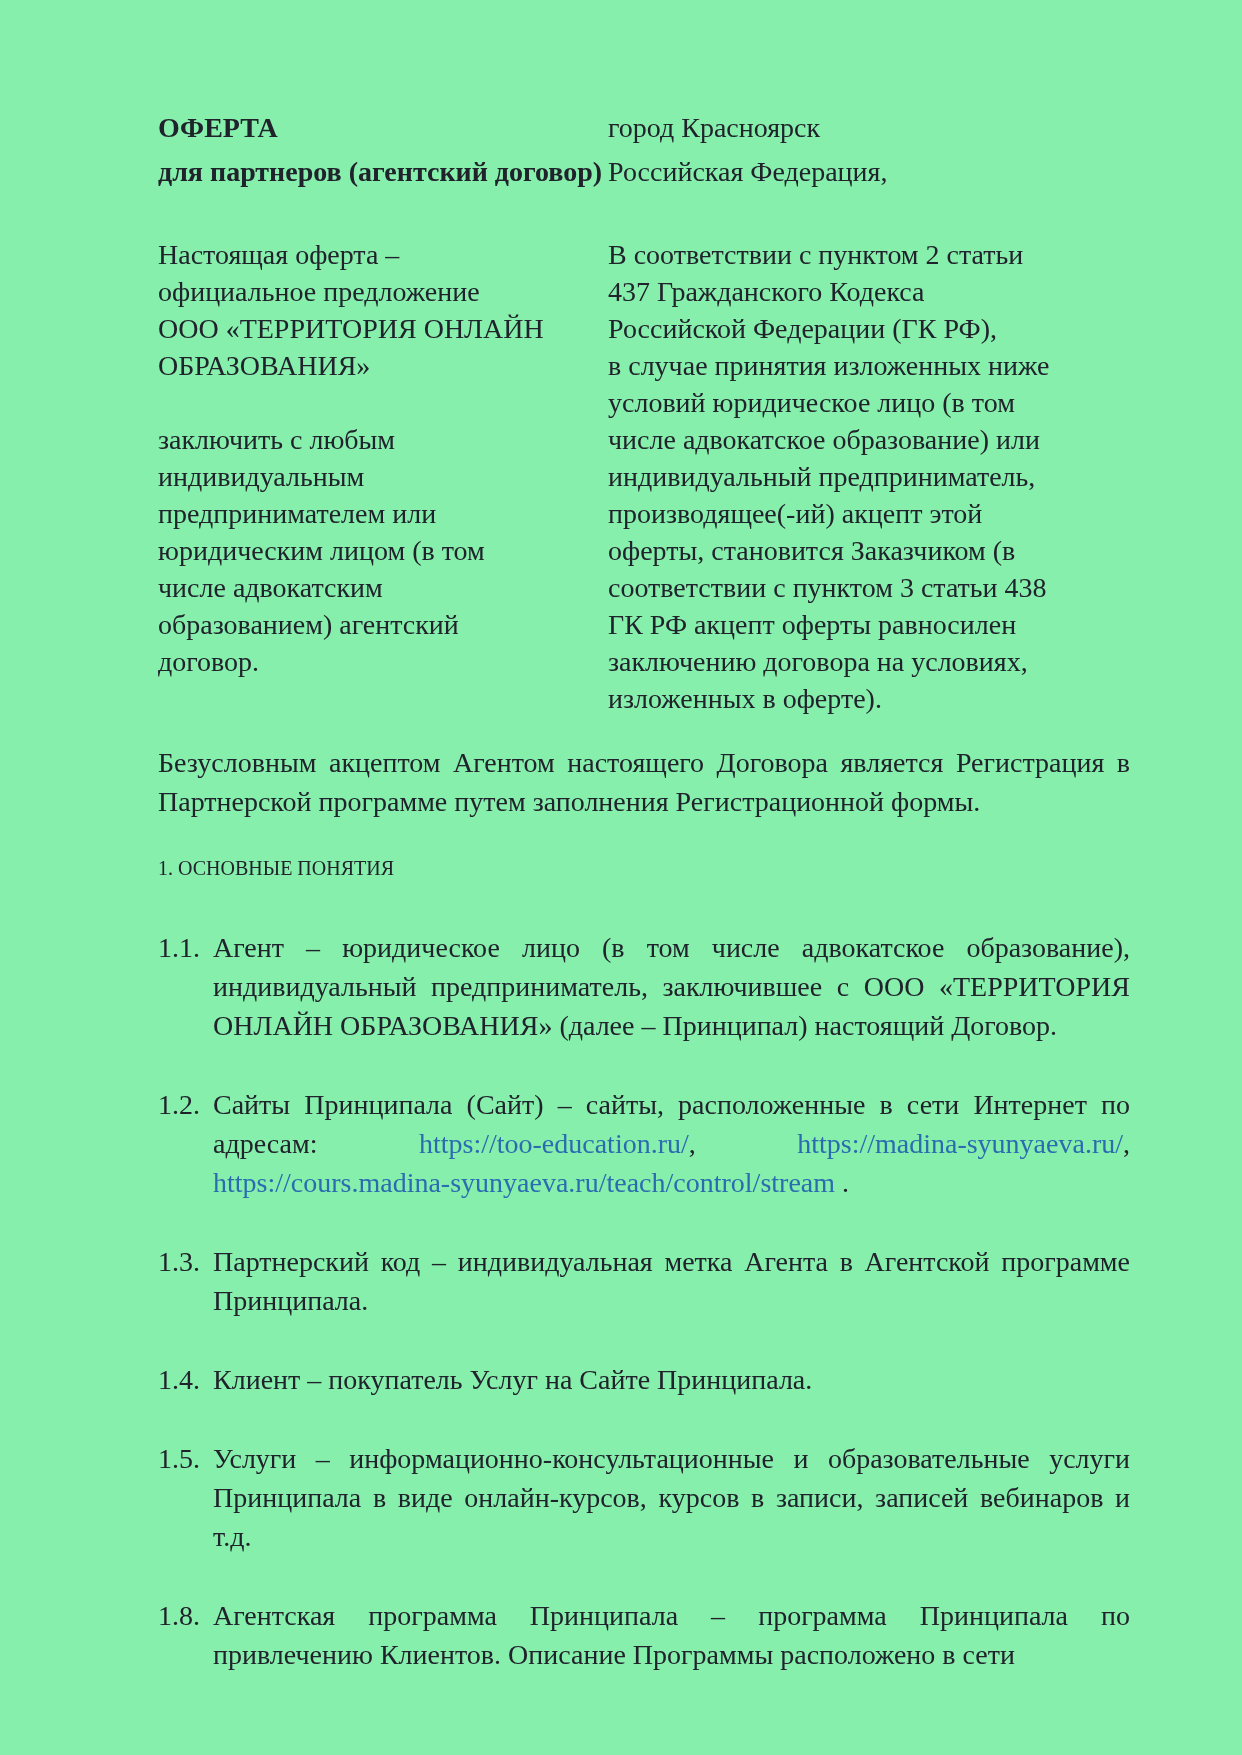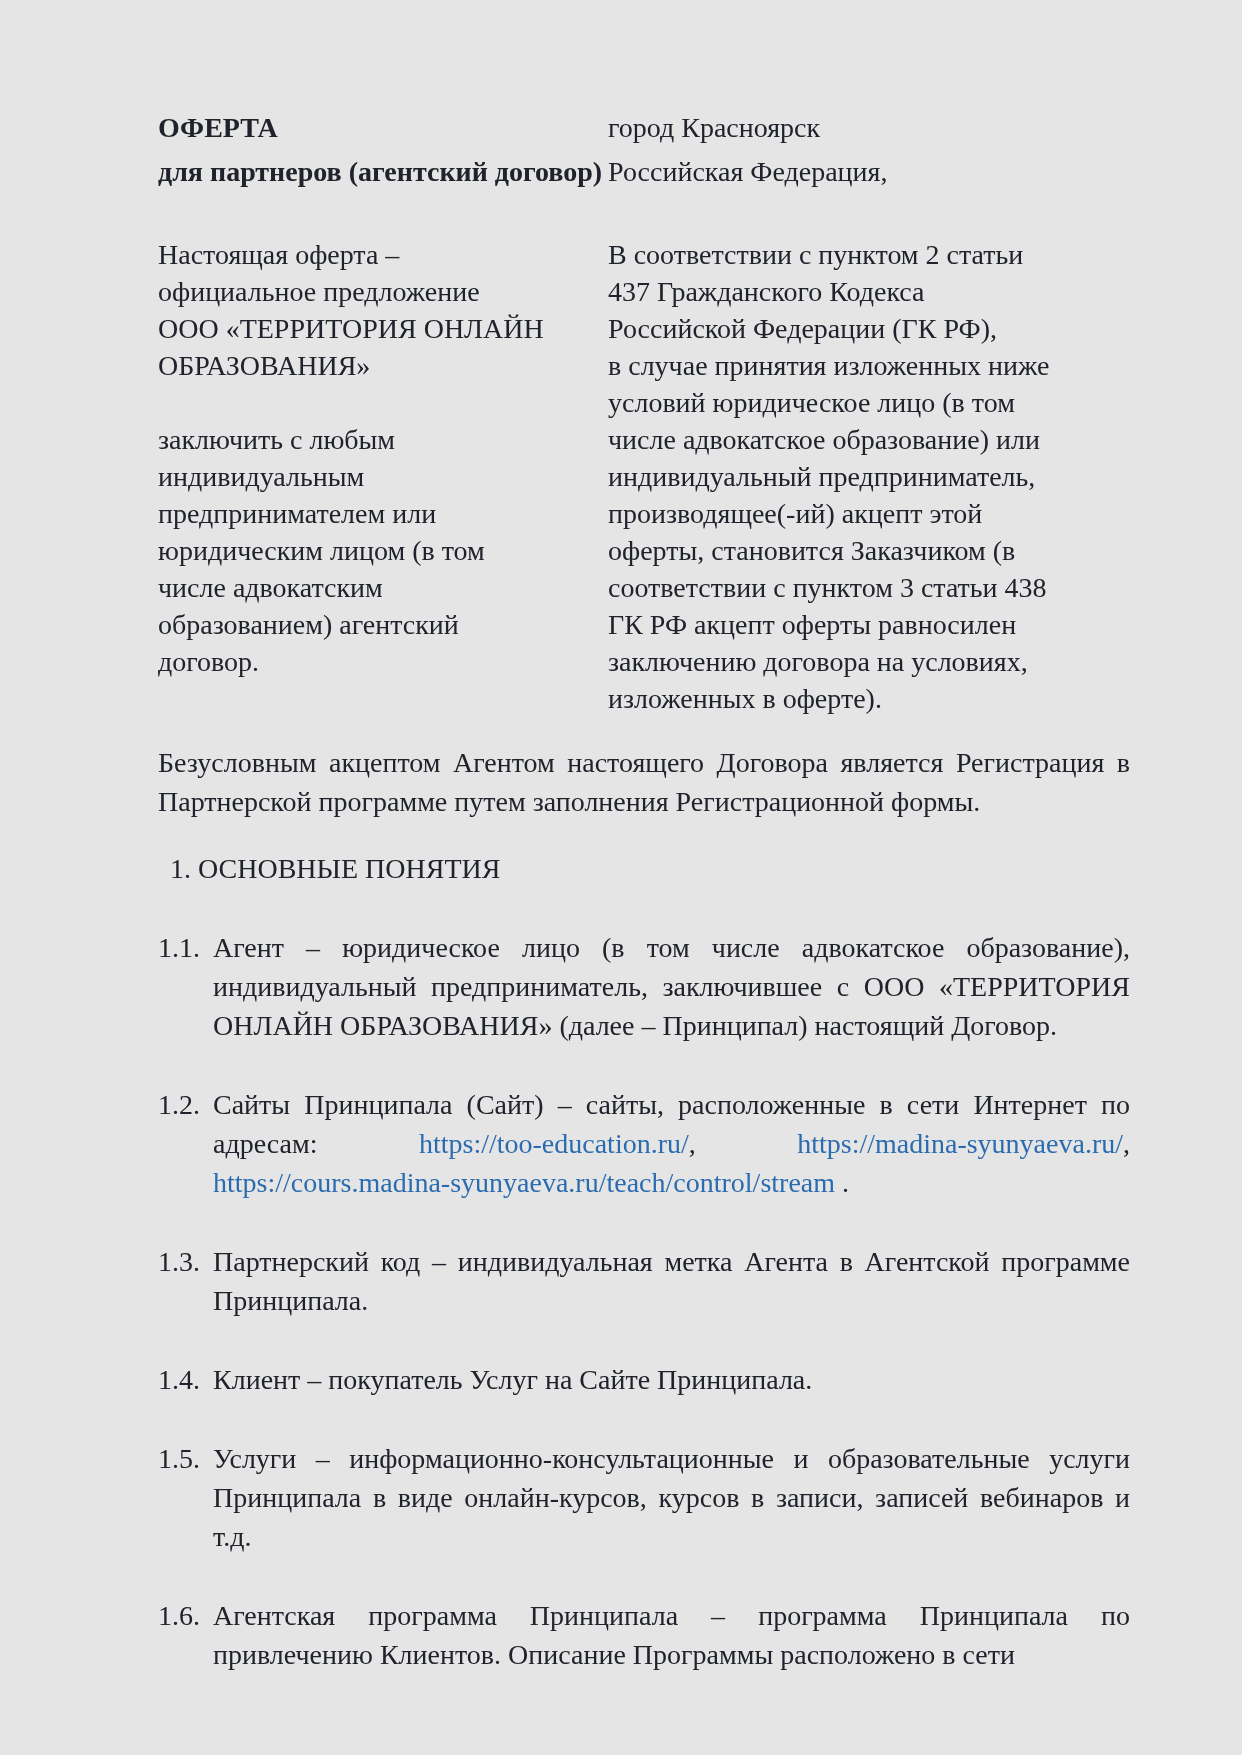--- a/index.html
+++ b/index.html
@@ -13,21 +13,21 @@
     overflow: hidden;
     font-family: "Liberation Serif", "DejaVu Serif", serif;
     font-size: 28px;
     color: #20232b;
   }
   .page {
     box-sizing: border-box;
     width: 1242px;
     height: 1755px;
     padding: 106px 112px 0 158px;
-    background: #e5e5e5;
+    background: #86efac;
     overflow: hidden;
   }
   .doc-header {
     display: grid;
     grid-template-columns: 450px 1fr;
     line-height: 44px;
   }
   .title-line {
     font-weight: bold;
   }
@@ -46,24 +46,24 @@
   }
   .intro-left p + p {
     margin-top: 37px;
   }
   .para {
     text-align: justify;
     line-height: 39px;
     margin: 26px 0 0 0;
   }
   .section-heading {
-    font-size: 28px;
+    font-size: 20px;
     font-weight: normal;
     line-height: 39px;
-    margin: 28px 0 0 12px;
+    margin: 28px 0 0 0;
   }
   .item {
     text-align: justify;
     line-height: 39px;
     margin: 40px 0 0 0;
     padding-left: 55px;
     text-indent: -55px;
   }
   .num {
     display: inline-block;
@@ -131,15 +131,15 @@
 
   <p class="item"><span class="num">1.2.</span><span>Сайты Принципала (Сайт) – сайты, расположенные в сети Интернет по адресам:</span>
     <a class="link">https://too-education.ru/</a><span>, </span><a class="link">https://madina-syunyaeva.ru/</a><span>, </span><a class="link">https://cours.madina-syunyaeva.ru/teach/control/stream</a><span> .</span></p>
 
   <p class="item"><span class="num">1.3.</span><span>Партнерский код – индивидуальная метка Агента в Агентской программе Принципала.</span></p>
 
   <p class="item"><span class="num">1.4.</span><span>Клиент – покупатель Услуг на Сайте Принципала.</span></p>
 
   <p class="item"><span class="num">1.5.</span><span>Услуги – информационно-консультационные и образовательные услуги Принципала в виде онлайн-курсов, курсов в записи, записей вебинаров и т.д.</span></p>
 
-  <p class="item"><span class="num">1.6.</span><span>Агентская программа Принципала – программа Принципала по привлечению Клиентов. Описание Программы расположено в сети</span></p>
+  <p class="item"><span class="num">1.8.</span><span>Агентская программа Принципала – программа Принципала по привлечению Клиентов. Описание Программы расположено в сети</span></p>
 
 </div>
 
 </body></html>

